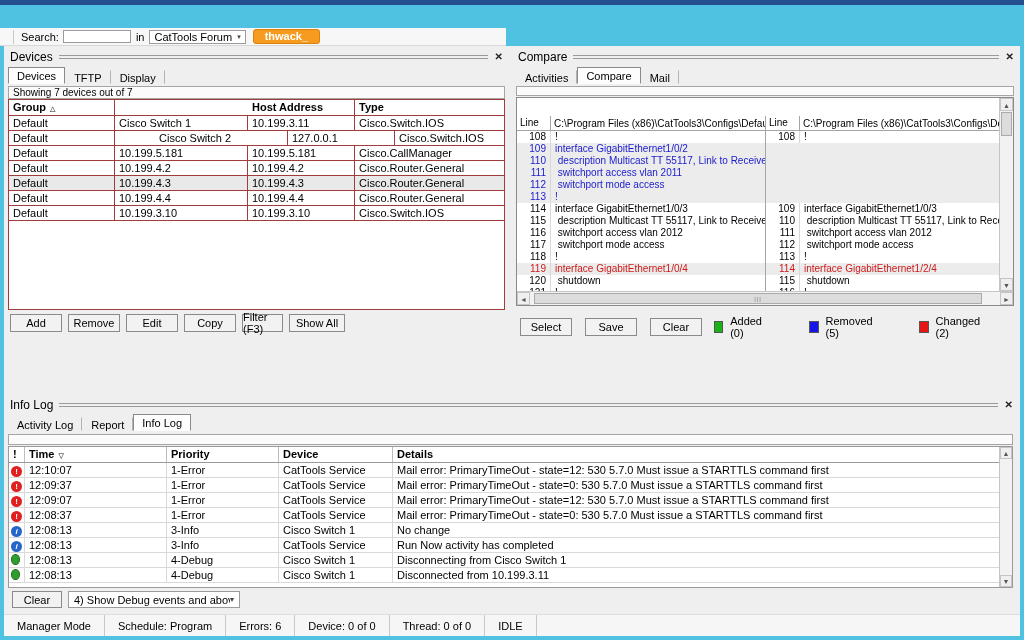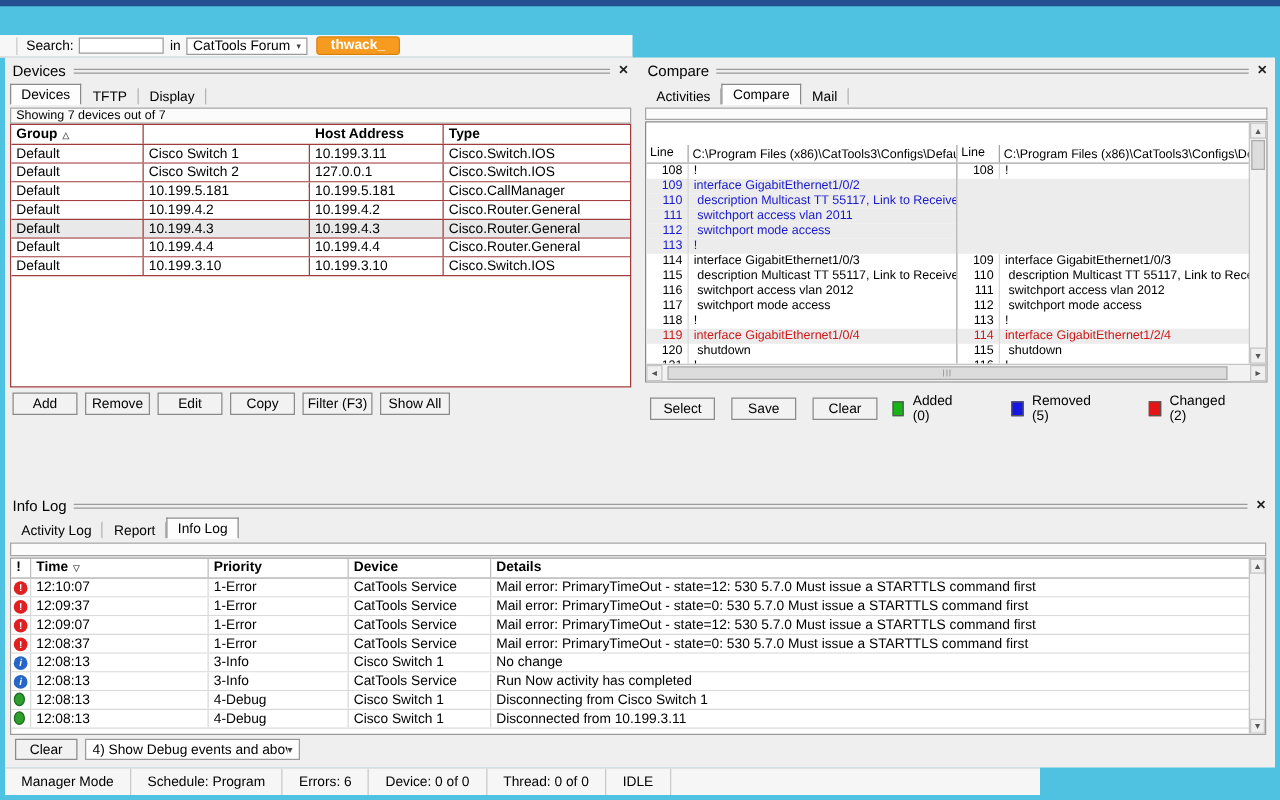--- a/index.html
+++ b/index.html
@@ -85,21 +85,21 @@
   .log-vscroll .arrow { position:absolute; left:0; width:12px; height:12px; font-size:7px; color:#555; text-align:center; line-height:12px; background:#efefef; border:1px solid #c5c5c5; }
   .ic { display:inline-block; }
   .icon-error { width:11px; height:11px; border-radius:50%; background:#e02020; color:#fff; font-weight:bold; font-size:8px; text-align:center; line-height:11px; }
   .icon-info { width:11px; height:11px; border-radius:50%; background:#2566c8; color:#fff; font-weight:bold; font-size:8px; text-align:center; line-height:11px; font-style:italic; }
   .icon-debug { width:9px; height:11px; border-radius:50%; background:#2f9e2f; border:1px solid #1c6b1c; }
 
   .filter-select { position:absolute; left:68px; top:591px; width:172px; height:17px; background:#fff; border:1px solid #9b9b9b; display:flex; align-items:center; padding:0 5px; }
   .filter-select .fs-label { flex:1; white-space:nowrap; overflow:hidden; }
   .filter-select .fs-caret { font-size:8px; color:#444; }
 
-  .status-bar { position:absolute; left:4px; top:614px; width:828px; height:22px; background:#f6f6f6; border-top:1px solid #dcdcdc; display:flex; align-items:stretch; }
+  .status-bar { position:absolute; left:4px; top:614px; width:1016px; height:22px; background:#f6f6f6; border-top:1px solid #dcdcdc; display:flex; align-items:stretch; }
   .status-seg { display:flex; align-items:center; padding:0 13px; border-right:1px solid #c9c9c9; white-space:nowrap; }
 </style>
 </head>
 <body>
 
 <div class="screen">
   <div class="navy-strip"></div>
 
 
   <div class="menubar">
@@ -137,21 +137,21 @@
         <div class="dt-cell">Type</div>
       </div>
       <div class="dt-row">
         <div class="dt-cell" style="width: 106px;">Default</div>
         <div class="dt-cell" style="width: 133px;">Cisco Switch 1</div>
         <div class="dt-cell" style="width: 107px;">10.199.3.11</div>
         <div class="dt-cell">Cisco.Switch.IOS</div>
       </div>
       <div class="dt-row">
         <div class="dt-cell" style="width: 106px;">Default</div>
-        <div class="dt-cell" style="width: 133px;">Cisco Switch 2</div>
+        <div class="dt-cell" style="width: 133px; margin-left: 40px;">Cisco Switch 2</div>
         <div class="dt-cell" style="width: 107px;">127.0.0.1</div>
         <div class="dt-cell">Cisco.Switch.IOS</div>
       </div>
       <div class="dt-row">
         <div class="dt-cell" style="width: 106px;">Default</div>
         <div class="dt-cell" style="width: 133px;">10.199.5.181</div>
         <div class="dt-cell" style="width: 107px;">10.199.5.181</div>
         <div class="dt-cell">Cisco.CallManager</div>
       </div>
       <div class="dt-row">
@@ -177,21 +177,21 @@
         <div class="dt-cell" style="width: 133px;">10.199.3.10</div>
         <div class="dt-cell" style="width: 107px;">10.199.3.10</div>
         <div class="dt-cell">Cisco.Switch.IOS</div>
       </div>
     </div>
   <div class="btn-row" id="devices-buttons" style="left:10px; top:314px;">
       <div class="btn">Add</div>
       <div class="btn">Remove</div>
       <div class="btn">Edit</div>
       <div class="btn">Copy</div>
-      <div class="btn" style="width: 56px;">Filter (F3)</div>
+      <div class="btn" style="width: 41px;">Filter (F3)</div>
       <div class="btn" style="width: 56px;">Show All</div>
     </div>
 
   <div class="panel-header" style="left:518px; top:50px; width:496px;">
     <span class="panel-title">Compare</span>
     <span class="panel-rule"></span>
     <span class="panel-close">✕</span>
   </div>
   <div class="tabs" id="compare-tabs" style="left:516px; top:67px;">
       <div class="tab">Activities</div>

